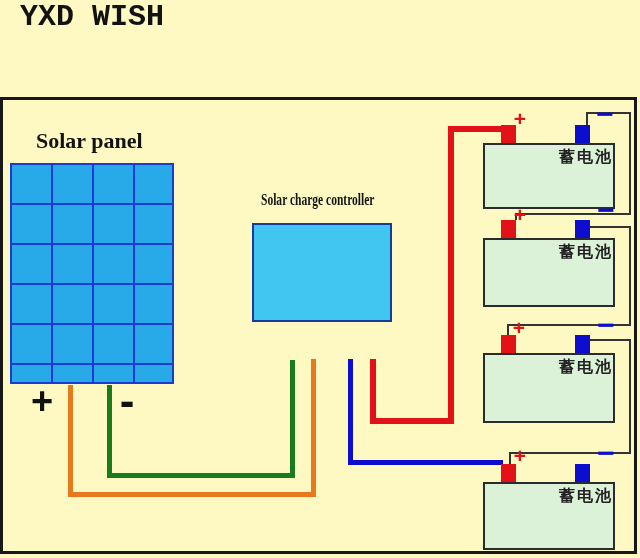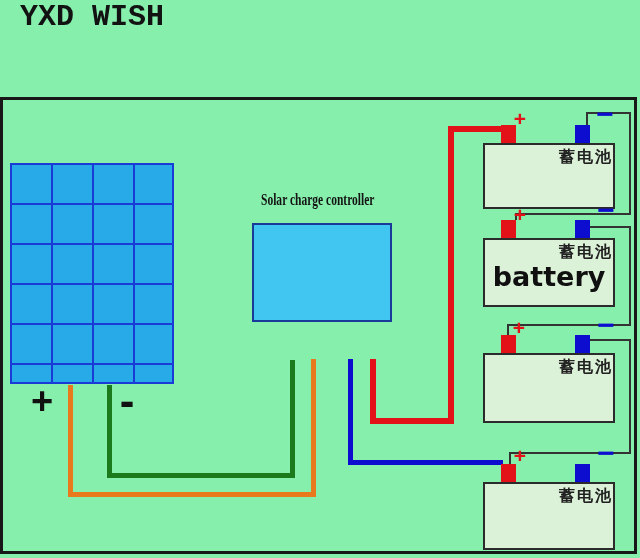--- a/index.html
+++ b/index.html
@@ -1,18 +1,18 @@
 <!DOCTYPE html>
 <html style="--frame-border: #181818; --panel-fill: #29aae8; --panel-grid: #1a3bd5; --controller-fill: #41c6f2; --controller-border: #1a3a9a; --battery-fill: #dcf2d8; --battery-border: #2b2b2b; --terminal-positive: #e31219; --terminal-negative: #0d0dd0; --wire-red: #e31219; --wire-blue: #0d0dd0; --wire-orange: #e8791d; --wire-green: #1b7a1b; --wire-black: #333333;"><head>
 <meta charset="utf-8">
 <title>Solar wiring diagram</title>
 <style>
   html,body{margin:0;padding:0;background:#fff;}
   #screen{
-    position:relative;width:640px;height:558px;background:#86efac;
+    position:relative;width:640px;height:558px;background:#fef9c3;
     overflow:hidden;font-family:"Liberation Sans",sans-serif;
   }
   .abs{position:absolute;}
   
   .brand{
     left:20px;top:0px;font-family:"Liberation Mono",monospace;
     font-weight:bold;font-size:30px;color:#121212;letter-spacing:0px;
   }
   
   .frame{
@@ -70,20 +70,21 @@
 </style>
 </head>
 <body>
 
 <div id="screen">
 
   <div class="abs brand">YXD WISH</div>
 
   <div class="abs frame"></div>
 
+  <div class="abs panel-label">Solar panel</div>
   <div class="abs solar-panel"></div>
   <div class="abs sign panel-plus">+</div>
   <div class="abs sign panel-minus">-</div>
 
   <div class="abs controller-label">Solar charge controller</div>
   <div class="abs controller-box"></div>
 
   <div class="w or" style="left:68px;top:385px;width:5px;height:112px;"></div>
   <div class="w or" style="left:68px;top:492px;width:248px;height:5px;"></div>
   <div class="w or" style="left:311px;top:359px;width:5px;height:138px;"></div>
@@ -123,21 +124,20 @@
   <div class="battery" style="top:143px;height:66px;">
     <div class="bat-cn">蓄电池</div>
   </div>
 
   <div class="terminal t-red" style="top:220px;"></div>
   <div class="terminal t-blue" style="top:220px;"></div>
   <div class="abs sign bplus" style="left:511px;top:205px;">+</div>
   <div class="abs sign bminus" style="left:599px;top:206px;">−</div>
   <div class="battery" style="top:238px;height:69px;">
     <div class="bat-cn">蓄电池</div>
-    <div class="bat-en">battery</div>
   </div>
 
   <div class="terminal t-red" style="top:335px;"></div>
   <div class="terminal t-blue" style="top:335px;"></div>
   <div class="abs sign bplus" style="left:510px;top:318px;">+</div>
   <div class="abs sign bminus" style="left:599px;top:321px;">−</div>
   <div class="battery" style="top:353px;height:70px;">
     <div class="bat-cn">蓄电池</div>
   </div>
 

